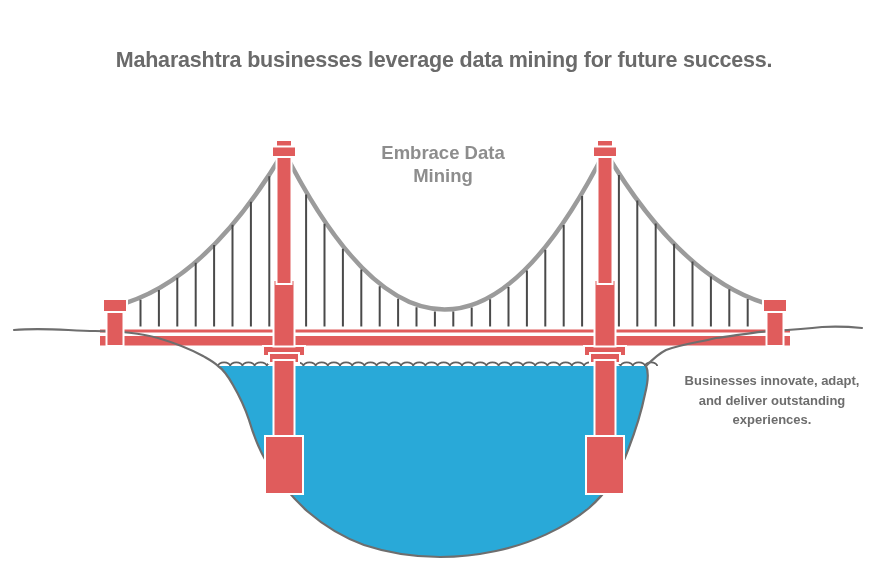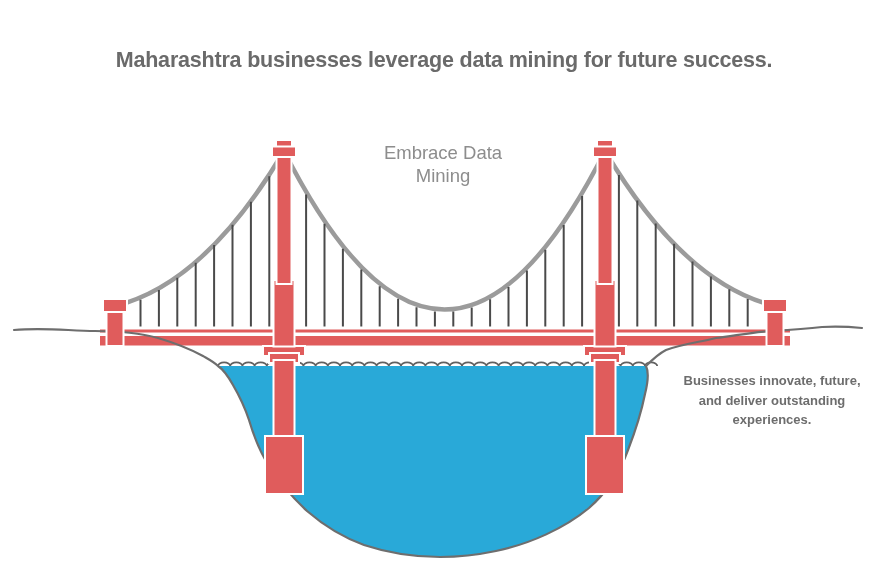--- a/index.html
+++ b/index.html
@@ -8,21 +8,21 @@
     background:var(--background,#fff);overflow:hidden;
     font-family:"Liberation Sans","DejaVu Sans",sans-serif;
   }
   .title{
     position:absolute;top:48px;left:0;width:100%;margin:0;
     text-align:center;font-size:21.5px;font-weight:bold;letter-spacing:-0.2px;
     color:var(--title-text,#6a6a6a);
   }
   .bridge-label{
     position:absolute;top:141px;left:341px;width:204px;
-    text-align:center;font-size:18.5px;font-weight:normal;line-height:23px;
+    text-align:center;font-size:18.5px;font-weight:bold;line-height:23px;
     color:var(--label-text,#8d8d8d);white-space:pre-line;
   }
   .caption{
     position:absolute;text-align:center;font-size:13px;font-weight:bold;
     line-height:19.5px;color:var(--caption-text,#6d6d6d);white-space:pre-line;
   }
   .caption.left{top:379px;left:22px;width:190px;}
   .caption.right{top:371px;left:672px;width:200px;}
   svg.bridge{position:absolute;top:0;left:0;}
   .cable-outline{fill:none;stroke:#fff;stroke-width:9;stroke-linecap:round;}
@@ -111,17 +111,17 @@
       <rect class="red-outlined" x="104" y="300" width="22" height="11"></rect>
     </g>
     <g>
       <rect class="red-outlined" x="767.5" y="310" width="15" height="35"></rect>
       <rect class="red-outlined" x="764" y="300" width="22" height="11"></rect>
     </g>
   </svg>
 
   <div class="bridge-label">Embrace Data
 Mining</div>
-  <div class="caption right">Businesses innovate, future,
+  <div class="caption right">Businesses innovate, adapt,
 and deliver outstanding
 experiences.</div>
 
 </div>
 
 </body></html>

